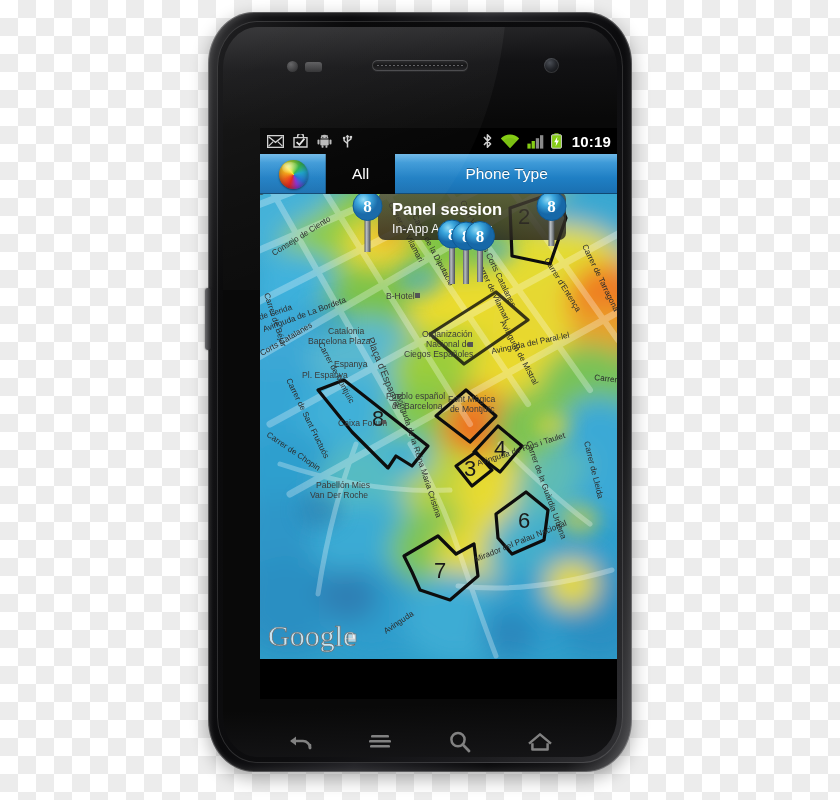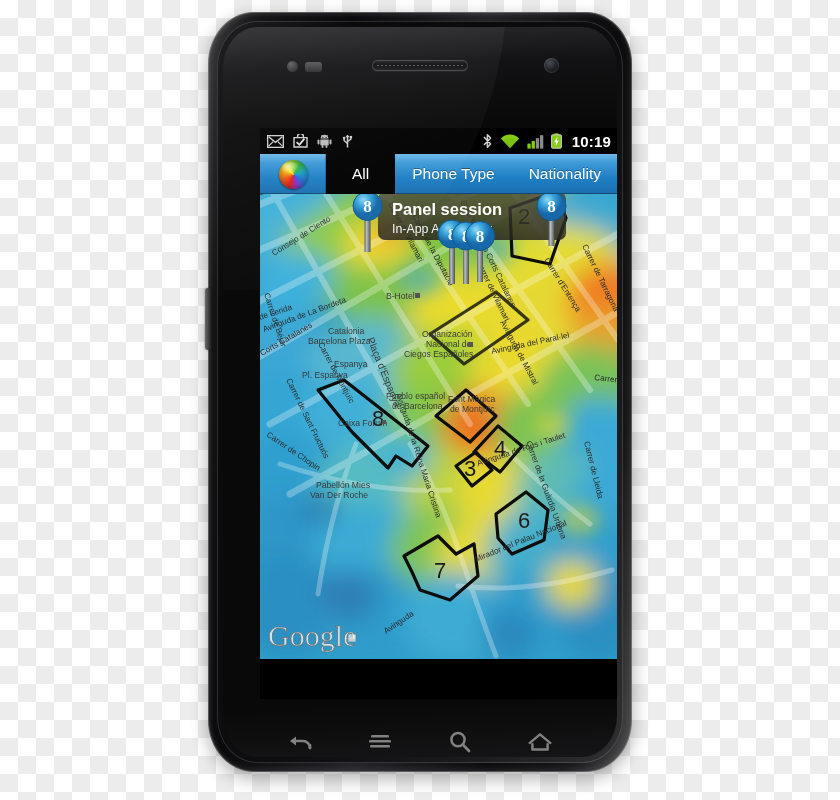--- a/index.html
+++ b/index.html
@@ -225,21 +225,20 @@
             <span id="clock">10:19</span>
           </div>
         </div>
 
         <div id="tabbar">
           <div id="logo-tab">
             <div id="logo-sphere"></div>
           </div>
           <div class="tab active">All</div>
           <div class="tab" id="tab-phone">Phone Type</div>
-          <div class="tab" id="tab-nat">Nationality</div>
         </div>
 
         <div id="map">
           <svg width="358" height="465" viewBox="0 0 358 465">
             <defs>
               <filter id="blur1" x="-30%" y="-30%" width="160%" height="160%">
                 <feGaussianBlur stdDeviation="9"></feGaussianBlur>
               </filter>
               <filter id="blur2" x="-30%" y="-30%" width="160%" height="160%">
                 <feGaussianBlur stdDeviation="13"></feGaussianBlur>

